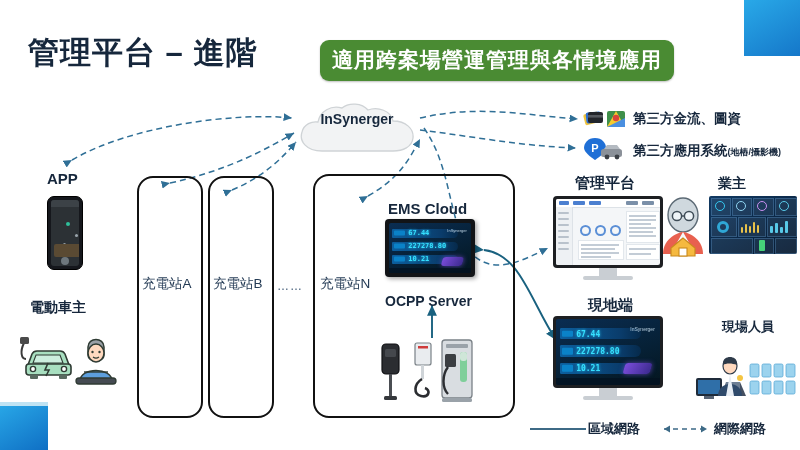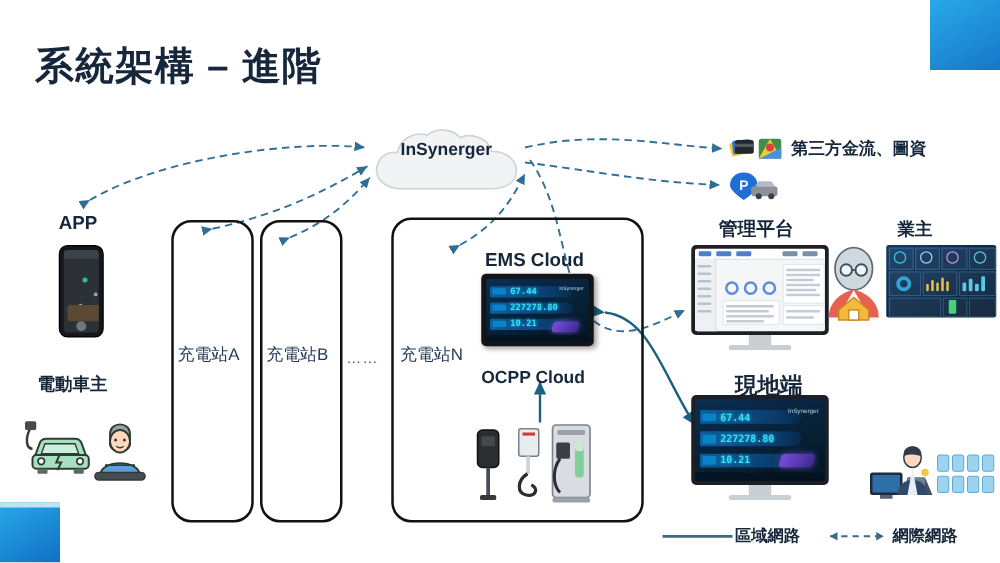--- a/index.html
+++ b/index.html
@@ -110,21 +110,21 @@
 
   #owner-dash{left:709px;top:196px;width:88px;height:58px;border-radius:2px;overflow:hidden;
     background:linear-gradient(150deg,#123a63 0%,#0a2746 55%,#071a30 100%);position:relative;}
   #owner-dash .cell{position:absolute;background:rgba(255,255,255,.07);border:1px solid rgba(120,190,255,.25);}
   #owner-dash .ring{position:absolute;border-radius:50%;border:1.5px solid #35c8f0;box-sizing:border-box;}
   #owner-dash .gbar{position:absolute;background:#46d17a;border-radius:1px;}
   #owner-dash .ybar{position:absolute;background:#e8c24a;border-radius:1px;}
 
   #owner-person{left:659px;top:196px;width:48px;height:62px;}
 
-  #local-label{left:588px;top:296px;font-size:18px;font-weight:bold;color:#16273c;}
+  #local-label{left:588px;top:296px;font-size:15px;font-weight:bold;color:#16273c;}
   #local-monitor{left:553px;top:316px;width:110px;height:72px;}
   #staff-label{left:700px;top:318px;width:96px;text-align:center;font-size:13px;font-weight:bold;
     color:#16273c;line-height:17px;}
   #staff-art{left:694px;top:352px;width:104px;height:52px;}
 
   
   #legend{left:528px;top:418px;width:254px;height:22px;}
   .legend-text{font-size:13px;font-weight:bold;color:#16273c;}
 
   
@@ -167,21 +167,22 @@
       <path d="M424,128 C452,168 448,220 470,252 C492,276 520,262 548,248"></path>
     </g>
     <g fill="none" stroke="#19617f" stroke-width="1.9">
 
       <path d="M432,338 L432,305" marker-end="url(#ah-s)"></path>
 
       <path d="M484,250 C520,254 530,300 556,340" marker-start="url(#ah-s)" marker-end="url(#ah-s)"></path>
     </g>
   </svg>
 
-  <div class="abs" id="page-title">系統架構 – 進階</div>
+  <div class="abs" id="page-title">管理平台 – 進階</div>
+  <div class="abs" id="subtitle-badge">適用跨案場營運管理與各情境應用</div>
 
   <div class="abs" id="cloud">
     <svg width="122" height="52" viewBox="0 0 122 52">
       <path d="M26,48 C10,48 3,38 6,29 C8,21 16,18 22,19 C24,8 35,2 46,5 C53,-1 66,0 72,7
                C82,3 95,8 97,18 C110,18 118,26 117,35 C116,44 107,48 97,48 Z" fill="#f2f3f4" stroke="#cfd3d6" stroke-width="1.3"></path>
     </svg>
     <div class="ct">
       <div>InSynerger</div>
     </div>
   </div>
@@ -245,21 +246,21 @@
       <div class="bar" style="top:64%;width:80%;">
           <span class="tag"></span>
         <span class="val" style="font-size:7px;">10.21</span>
         </div>
       <span class="brand" style="font-size:4px;">InSynerger</span>
       <span class="car"></span>
       <span class="foot"></span>
     </div>
   </div>
 
-  <div class="abs" id="ocpp-label">OCPP Cloud</div>
+  <div class="abs" id="ocpp-label">OCPP Server</div>
 
   <svg class="abs" id="chargers" viewBox="0 0 110 76">
 
     <rect x="4" y="14" width="17" height="30" rx="4" fill="#2b2d31" stroke="#101114" stroke-width="1.2"></rect>
     <rect x="7" y="19" width="11" height="8" rx="1.5" fill="#45484d"></rect>
     <rect x="11" y="44" width="3" height="24" fill="#4a4d52"></rect>
     <rect x="6" y="66" width="13" height="4" rx="1.5" fill="#35383c"></rect>
 
     <rect x="37" y="13" width="16" height="22" rx="2" fill="#e9ecef" stroke="#7a8187" stroke-width="1.2"></rect>
     <rect x="40" y="16" width="10" height="2.5" fill="#cf3b3b"></rect>
@@ -291,20 +292,23 @@
 
   <div class="abs" id="tp-row2">
     <svg width="44" height="24" viewBox="0 0 44 24" style="position:absolute;left:0;top:0;">
       <path d="M12,1 C19,1 23,6 23,11 C23,16 12,23 12,23 C12,23 1,16 1,11 C1,6 5,1 12,1 Z" fill="#1f6fd6"></path>
       <text x="12" y="15" font-size="11" font-weight="bold" fill="#ffffff" text-anchor="middle" font-family="Liberation Sans, sans-serif">P</text>
       <rect x="18" y="12" width="21" height="8" rx="2.5" fill="#8b9199"></rect>
       <path d="M21,12 L24,8 L34,8 L37,12 Z" fill="#b4bac1"></path>
       <circle cx="24" cy="20" r="2.4" fill="#3c4046"></circle>
       <circle cx="34" cy="20" r="2.4" fill="#3c4046"></circle>
     </svg>
+    <span style="position:absolute;left:50px;top:4px;white-space:nowrap;">
+      <span class="tp-text">第三方應用系統</span><span class="tp-text tp-small">(地樁/攝影機)</span>
+    </span>
   </div>
 
   <div class="abs" id="mp-label">管理平台</div>
   <div class="abs monitor" id="mp-monitor">
     <div class="bezel">
       <div id="mp-screen">
         <span class="topbar">
             <i style="left:3px;width:10px;"></i>
             <i style="left:17px;width:12px;"></i>
           <i style="left:33px;width:12px;"></i>
@@ -405,20 +409,21 @@
         <span class="brand" style="font-size:5px;">InSynerger</span>
         <span class="car"></span>
         <span class="foot"></span>
       </div>
     </div>
     <span class="neck" style="top:72px;"></span>
     <span class="base" style="top:80px;"></span>
   </div>
 
   <div class="abs" id="staff-label">
+    <div>現場人員</div>
   </div>
   <svg class="abs" id="staff-art" viewBox="0 0 104 52">
     <rect x="2" y="26" width="26" height="18" rx="2" fill="#1f2b3a"></rect>
     <rect x="4" y="28" width="22" height="14" fill="#2f6fa8"></rect>
     <rect x="10" y="44" width="10" height="3" fill="#566273"></rect>
     <path d="M28,44 L52,44 L46,30 L32,30 Z" fill="#455061"></path>
     <rect x="32" y="30" width="14" height="12" fill="#6e7f94"></rect>
     <ellipse cx="36" cy="14" rx="7" ry="8" fill="#ffd9bf" stroke="#2f3b4a" stroke-width="1.2"></ellipse>
     <path d="M29,11 C29,3 43,3 43,11 L43,13 C38,11 32,11 29,13 Z" fill="#2f3b4a"></path>
     <path d="M24,44 C24,28 48,28 48,44 Z" fill="#2f4a6b"></path>

